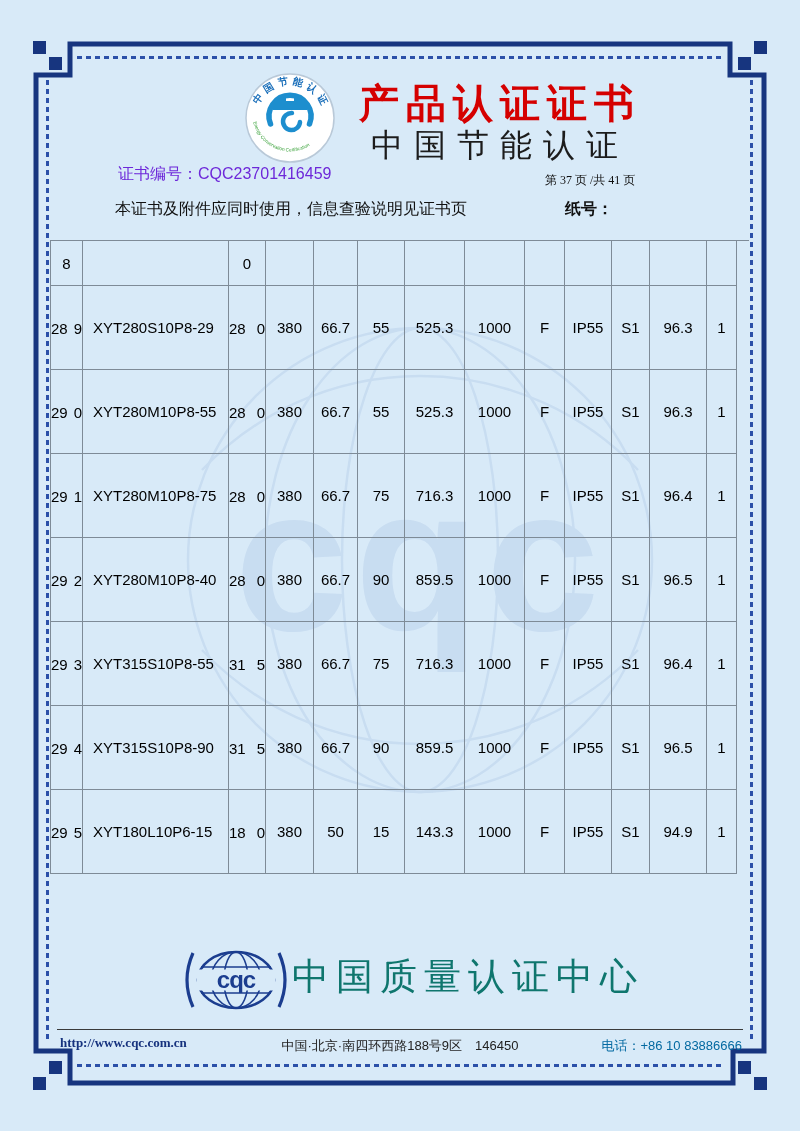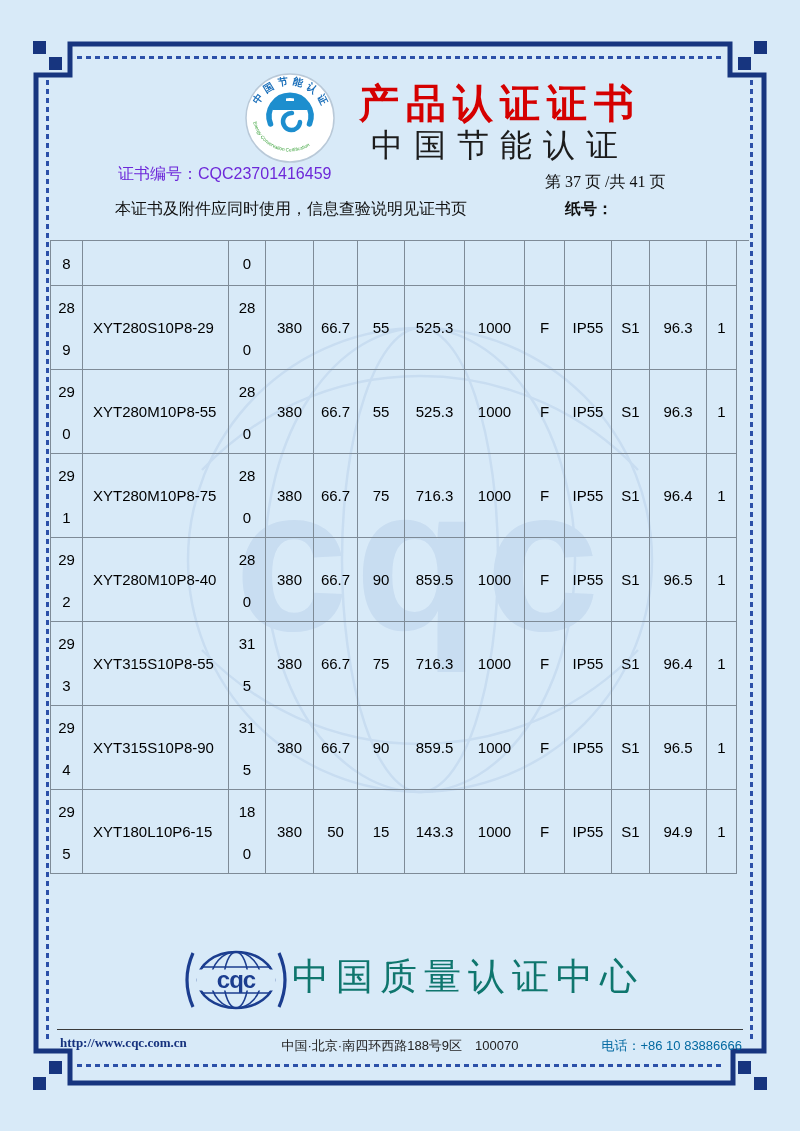--- a/index.html
+++ b/index.html
@@ -11,33 +11,33 @@
   .dash-h{height:3px;background:repeating-linear-gradient(90deg,#2b50a8 0 5px,transparent 5px 9px);}
   .dash-v{width:3px;background:repeating-linear-gradient(180deg,#2b50a8 0 5px,transparent 5px 9px);}
   
   #title{left:330px;top:76px;width:340px;text-align:center;font-size:40px;font-weight:bold;
          letter-spacing:7px;color:#d50000;white-space:nowrap;}
   #subtitle{left:330px;top:124px;width:340px;text-align:center;font-size:32px;font-weight:400;
             letter-spacing:11px;color:#1c1c1c;white-space:nowrap;}
   #cert-line{left:118px;top:164px;width:564px;font-family:Liberation Sans, sans-serif;
              font-size:16px;color:#6d28d9;}
   #page-info{left:545px;top:172px;font-family:"Liberation Serif","DejaVu Serif",serif;
-             font-size:16px;color:#111;white-space:nowrap;}
+             font-size:12px;color:#111;white-space:nowrap;}
   #note-line{left:115px;top:199px;font-size:16px;font-weight:normal;color:#111;white-space:nowrap;}
   #paper-line{left:565px;top:199px;font-size:16px;font-weight:bold;color:#111;}
   
   #watermark{left:180px;top:320px;width:480px;height:480px;opacity:.85;}
   
   #cert-table{left:50px;top:240px;width:698px;border-top:1px solid #7e8b97;border-left:1px solid #7e8b97;
               font-size:15px;color:#000;}
   .trow{display:grid;grid-template-columns:32px 146px 37px 48px 44px 47px 60px 60px 40px 47px 38px 57px 30px;}
   .tcell{border-right:1px solid #7e8b97;border-bottom:1px solid #7e8b97;
          display:flex;align-items:center;justify-content:center;background:transparent;}
   .cell-left{justify-content:flex-start;padding-left:10px;}
-  .cell-wrap{flex-direction:column;justify-content:space-between;padding:13px 0 11px 0;box-sizing:border-box;}
+  .cell-wrap{flex-direction:row;justify-content:space-between;padding:13px 0 11px 0;box-sizing:border-box;}
   
   #cqc-logo{left:180px;top:941px;width:112px;height:78px;}
   #org-name{left:292px;top:952px;font-size:37px;letter-spacing:7px;color:#0f766e;white-space:nowrap;}
   #bottom-rule{left:57px;top:1029px;width:686px;height:1px;background:#3a3a3a;}
   #site-url{left:60px;top:1035px;font-family:Liberation Serif, serif;
             font-size:13px;color:#16327e;font-weight:bold;}
   #address{left:200px;top:1037px;width:400px;text-align:center;font-size:13px;color:#222;}
   #phone{left:540px;top:1037px;width:202px;text-align:right;font-size:13px;color:#0369a1;}
 </style>
 </head>
@@ -274,14 +274,14 @@
     <line x1="-35" y1="-13" x2="35" y2="-13" stroke-width="1.6"></line>
     <line x1="-35" y1="13" x2="35" y2="13" stroke-width="1.6"></line>
   </g>
   <rect x="-39" y="-10.5" width="78" height="21" fill="#d8eaf8"></rect>
   <text x="0" y="8" text-anchor="middle" font-size="24" font-weight="bold" fill="#1b3d8f" letter-spacing="-1">cqc</text>
 </svg>
 <div id="org-name" class="abs">中国质量认证中心</div>
 
 <div id="bottom-rule" class="abs"></div>
 <div id="site-url" class="abs">http://www.cqc.com.cn</div>
-<div id="address" class="abs">中国·北京·南四环西路188号9区　100070</div>
+<div id="address" class="abs">中国·北京·南四环西路188号9区　146450</div>
 <div id="phone" class="abs">电话：+86 10 83886666</div>
 
 </body></html>

